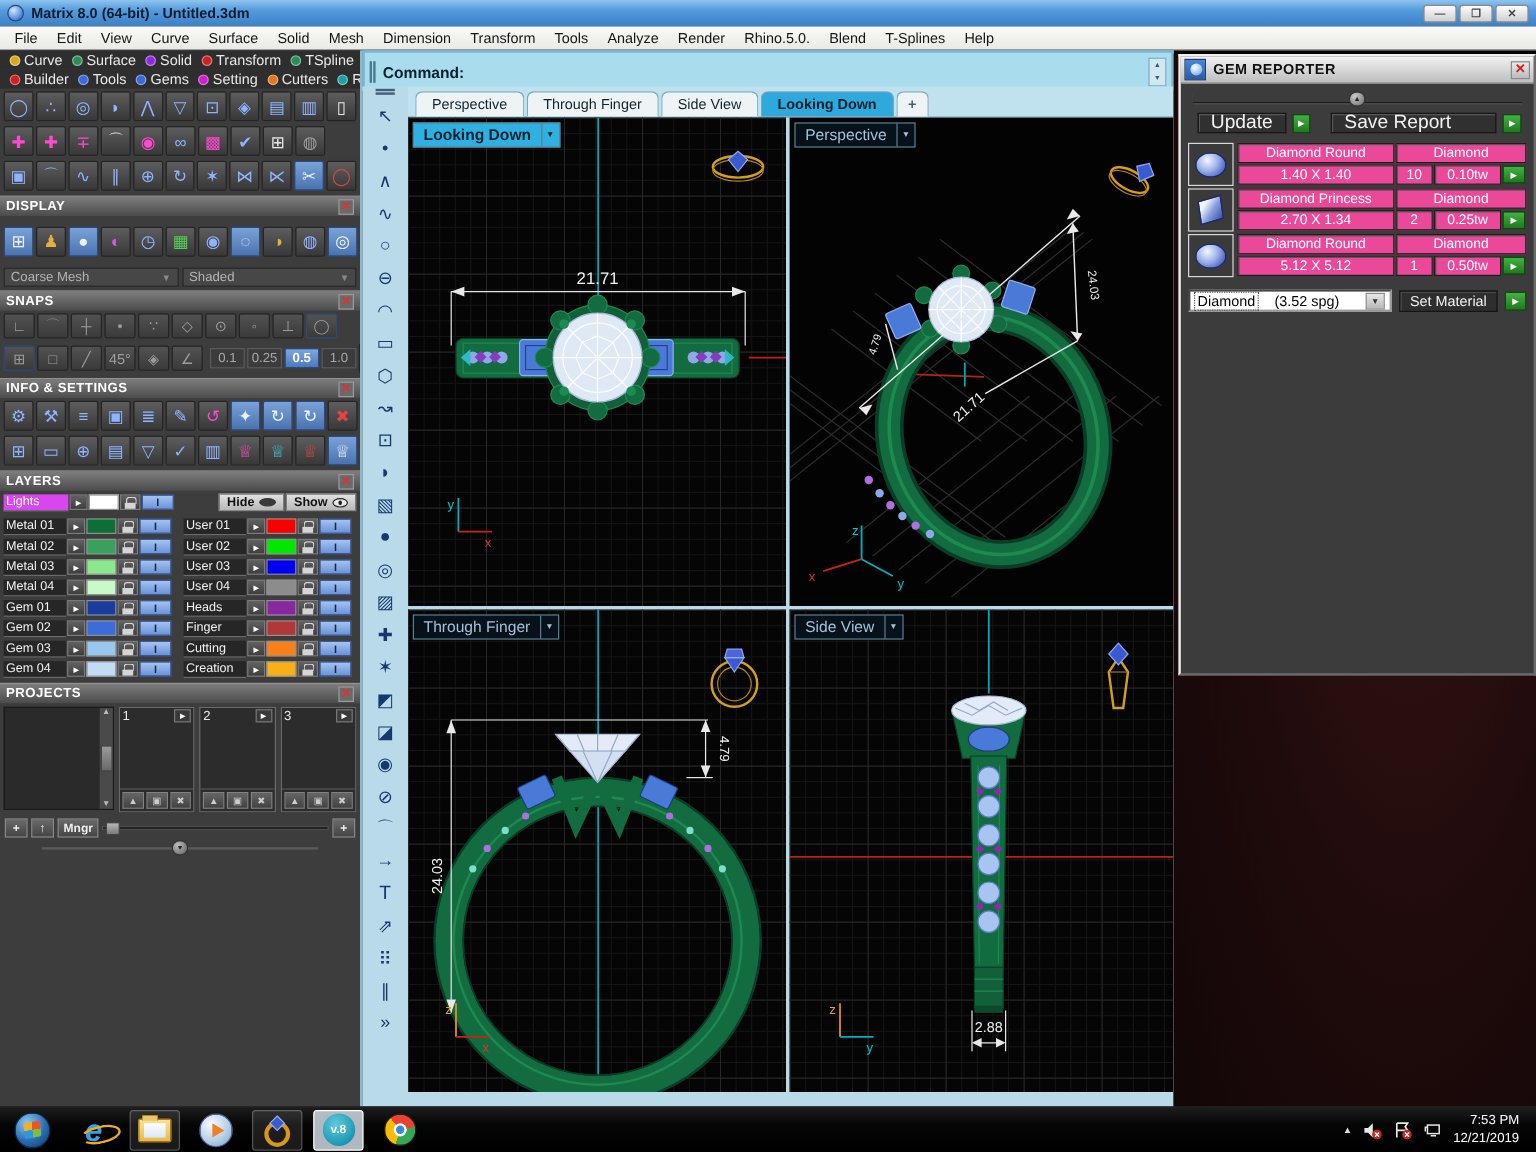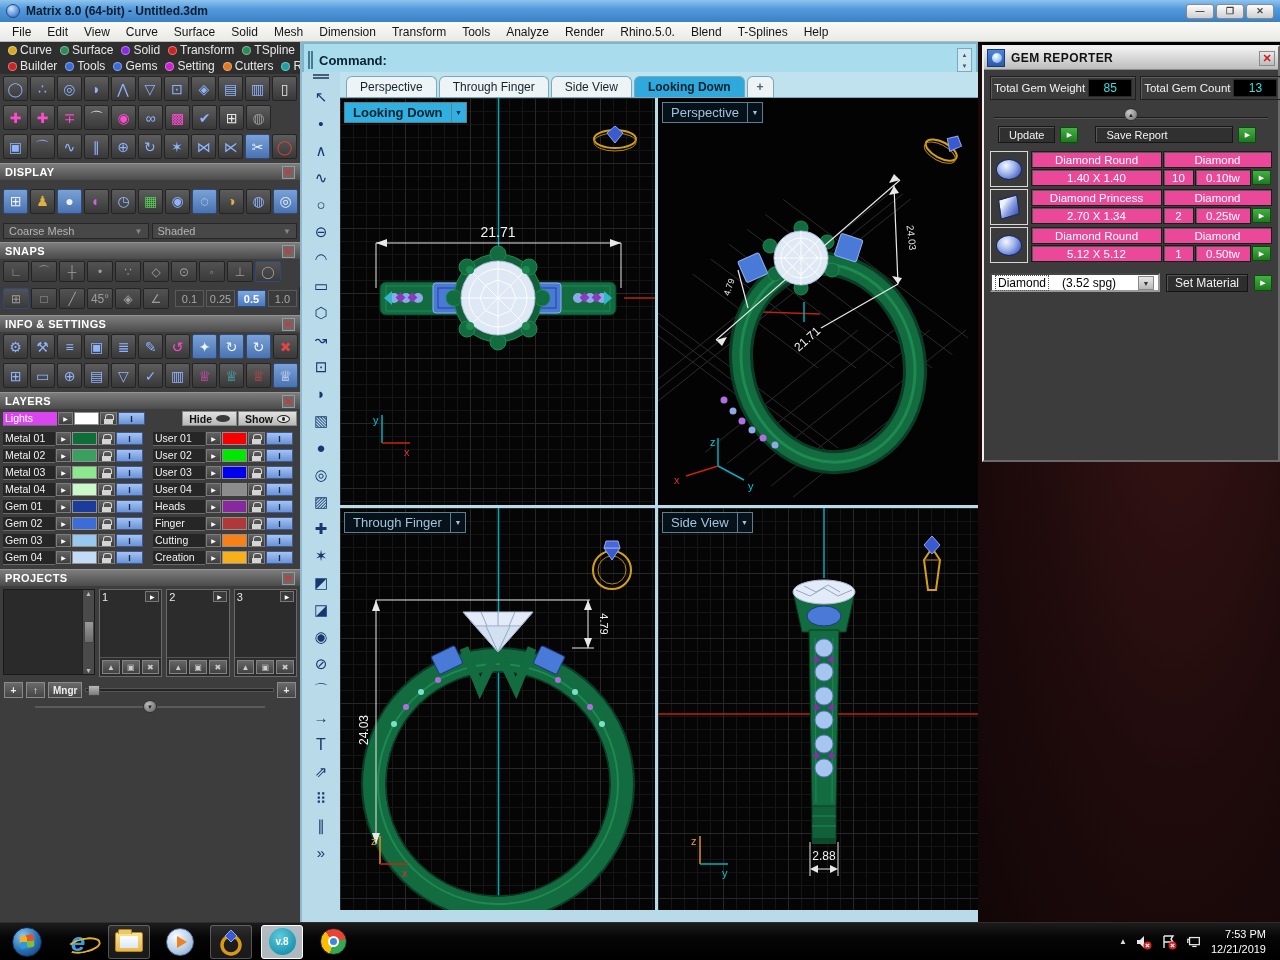--- a/index.html
+++ b/index.html
@@ -102,34 +102,34 @@
 .vp-chip.lit{background:#2fb0e0}
 .vp-chip.lit .lbl{color:#04222e;font-weight:bold}
 .vp-chip.lit .varr{color:#04222e}
 .vp-chip.dark{background:rgba(8,18,28,.92)}
 .vp-chip.dark .lbl{color:#9fc4dc}
 .vp-chip.dark .varr{color:#9fc4dc}
 #rightsliver{position:absolute;left:978px;top:45px;width:4px;height:865px;background:#b9dae8}
 #bottomstrip{position:absolute;left:302px;top:910px;width:676px;height:12px;background:#b9dae8}
 
 #desktop-right{position:absolute;left:978px;top:45px;width:302px;height:877px;background:radial-gradient(ellipse at 65% 25%,#3a1516 0%,#200b0c 55%,#120607 100%)}
-#gemreporter{position:absolute;left:982px;top:45px;width:298px;height:417px;background:#3c3c3c;border:2px solid;border-color:#efefef #6a6a6a #6a6a6a #efefef}
+#gemreporter{position:absolute;left:982px;top:45px;width:298px;height:518px;background:#3c3c3c;border:2px solid;border-color:#efefef #6a6a6a #6a6a6a #efefef}
 .gr-title{height:23px;background:linear-gradient(#f2f2f2,#bdbdbd);border-bottom:1px solid #8a8a8a;display:flex;align-items:center;gap:6px;padding:0 3px}
 .gr-ico{width:18px;height:18px;background:linear-gradient(#4a86d8,#2a5aa8);border:1px solid #183c78;position:relative}
 .gr-ico::after{content:"";position:absolute;left:4px;top:3px;width:10px;height:10px;border-radius:50%;background:radial-gradient(circle at 35% 30%,#fff,#9ec4f0 60%,#5a8ad0)}
 .gr-title .t{font-size:12px;font-weight:bold;color:#111;letter-spacing:.4px}
 .gr-x{margin-left:auto;width:16px;height:15px;background:linear-gradient(#e8e8e8,#bcbcbc);border:1px solid #8a8a8a;color:#d02020;font-weight:bold;font-size:11px;text-align:center;line-height:13px}
 .gr-stats{display:flex;gap:4px;padding:6px 6px 2px 6px}
 .stat{flex:1;display:flex;align-items:center;border:1px solid #1f1f1f;box-shadow:inset 1px 1px 0 #5c5c5c;padding:2px 3px;gap:3px}
 .stat .lbl{font-size:11.5px;color:#f2f2f2;white-space:nowrap}
 .stat .val{margin-left:auto;min-width:44px;text-align:center;background:#000;color:#35e0e0;font-size:12px;padding:1px 2px;border:1px solid #2a2a2a}
 .gr-slider{margin:6px 10px 2px 10px;height:10px;position:relative;border-bottom:1px solid #1c1c1c;box-shadow:0 1px 0 #555}
 .gr-slider .knob{position:absolute;left:calc(50% - 7px);top:0;width:14px;height:13px;border-radius:50%;background:radial-gradient(circle at 35% 30%,#cacaca,#6a6a6a);border:1px solid #333;font-size:6px;color:#222;text-align:center;line-height:12px}
 .gr-btnrow{display:flex;align-items:center;gap:5px;padding:6px 10px 4px 14px}
-.gr-btn{height:17px;background:#303030;border:1px solid #161616;box-shadow:inset 1px 1px 0 #585858;color:#f2f2f2;font-size:11px;display:flex;align-items:center;padding:0 10px}
+.gr-btn{height:17px;background:#303030;border:1px solid #161616;box-shadow:inset 1px 1px 0 #585858;color:#f2f2f2;font-size:16px;display:flex;align-items:center;padding:0 10px}
 .go-btn{width:18px;height:16px;background:linear-gradient(#44b044,#1d7a1d);border:1px solid #0d4a0d;color:#fff;font-size:7px;display:flex;align-items:center;justify-content:center}
 .gr-btnrow .save{margin-left:12px;min-width:138px}
 #gemrows{padding:4px 6px}
 .gem-row{display:flex;gap:3px;margin-bottom:2px}
 .gem-ico{width:38px;height:36px;border:1px solid #d8d8d8;background:#3a3a3a;display:flex;align-items:center;justify-content:center}
 .stone-round{width:26px;height:21px;border-radius:50%;background:radial-gradient(circle at 38% 30%,#f4f7ff,#9ab0e8 45%,#5066c8 78%,#2a3a88);border:1px solid #1a2a66}
 .stone-princess{width:20px;height:20px;transform:rotate(-16deg) skewX(-8deg);background:linear-gradient(135deg,#f0f4ff 22%,#8aa0e0 55%,#3a50b0);border:1px solid #1a2a66}
 .gem-grid{flex:1;display:grid;grid-template-columns:1fr 31px 56px 20px;grid-auto-rows:17px;gap:1px}
 .gcell{background:#ec4899;border:1px solid #1d1d1d;box-shadow:inset 1px 1px 0 #575757;color:#fff;font-size:11.5px;display:flex;align-items:center;justify-content:center;white-space:nowrap;overflow:hidden}
 .gcell.name{grid-column:1}.gcell.mat{grid-column:2/5}.gcell.size{grid-column:1}
@@ -1244,30 +1244,20 @@
 <div id="rightsliver"></div>
 <div id="bottomstrip"></div>
 <div id="desktop-right"></div>
 
 <div id="gemreporter">
   <div class="gr-title">
     <span class="gr-ico"></span>
     <span class="t">GEM REPORTER</span>
     <span class="gr-x">✕</span>
   </div>
-  <div class="gr-stats">
-    <span class="stat">
-      <span class="lbl">Total Gem Weight</span>
-      <span class="val">85</span>
-    </span>
-    <span class="stat">
-      <span class="lbl">Total Gem Count</span>
-      <span class="val">13</span>
-    </span>
-  </div>
   <div class="gr-slider">
       <span class="knob">▲</span>
     </div>
   <div class="gr-btnrow">
     <span class="gr-btn">Update</span>
     <span class="go-btn">▶</span>
     <span class="gr-btn save">Save Report</span>
     <span class="go-btn">▶</span>
   </div>
   <div id="gemrows">

